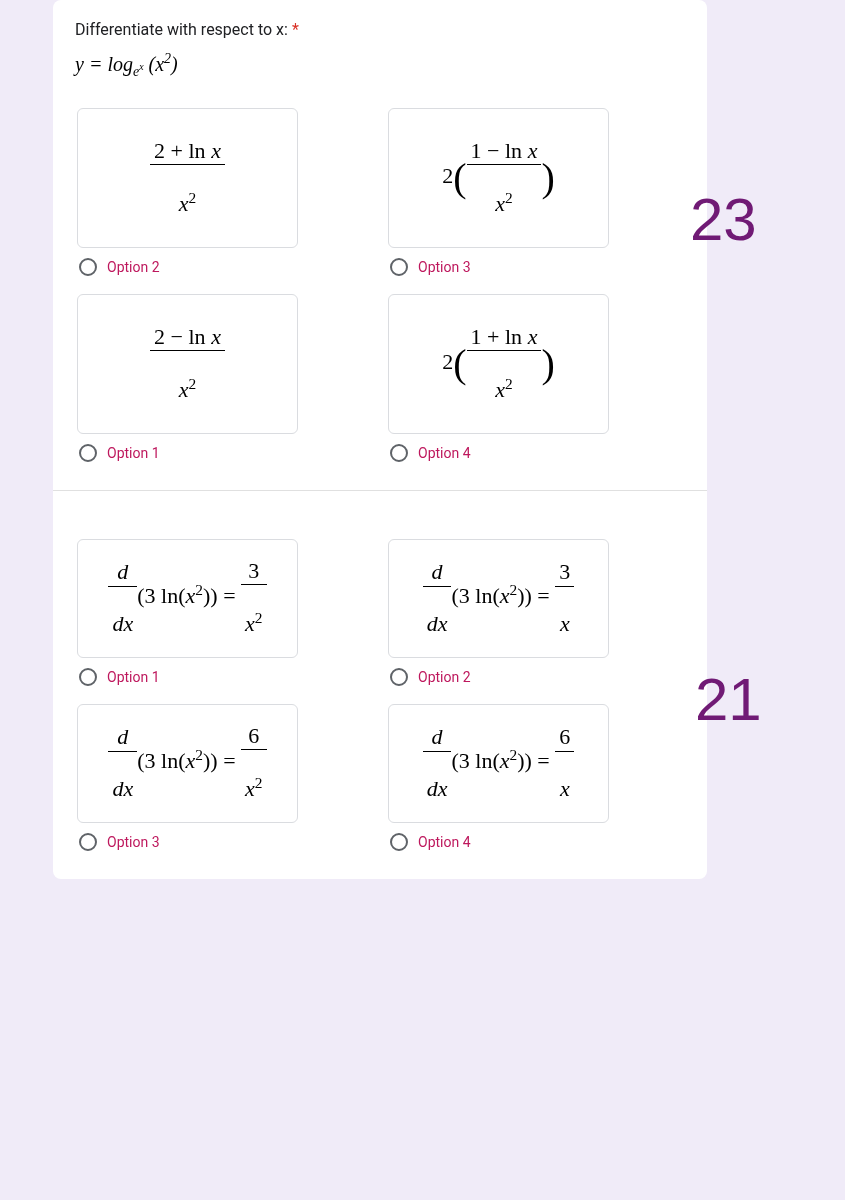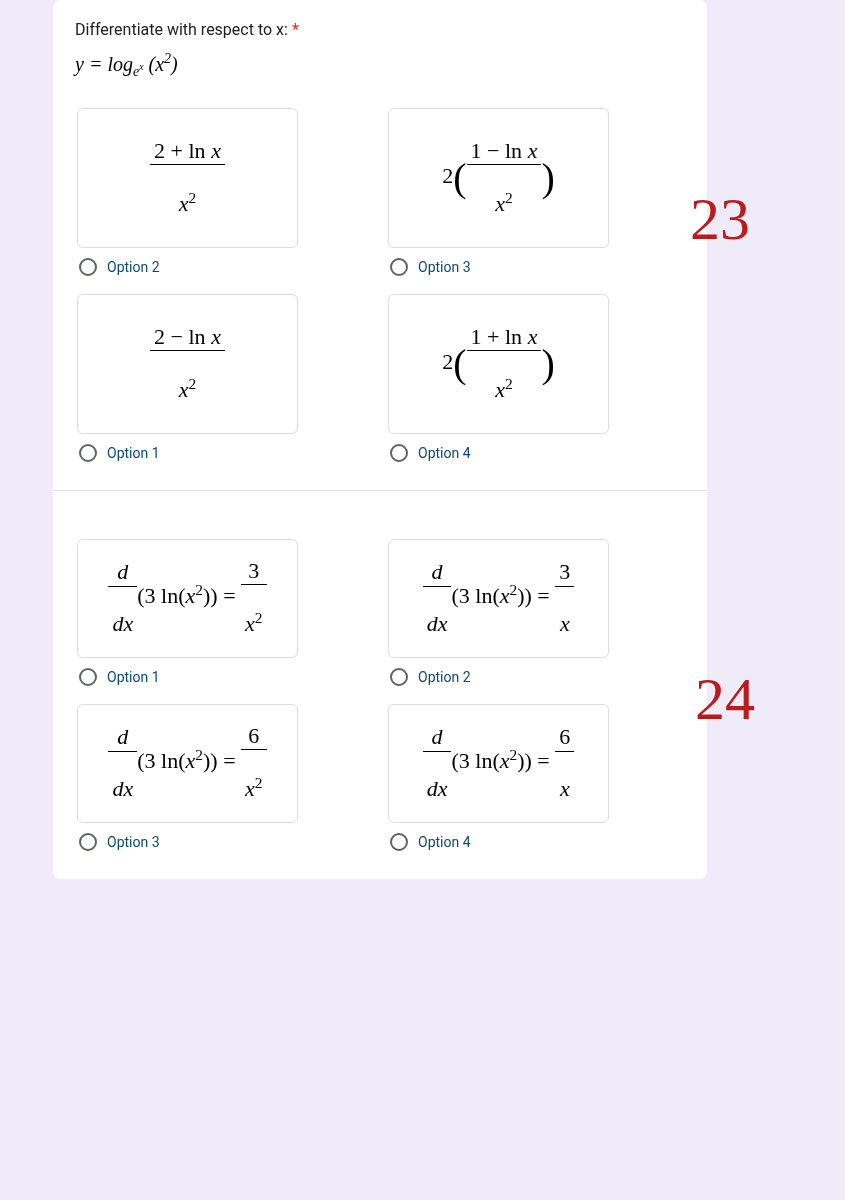--- a/index.html
+++ b/index.html
@@ -83,21 +83,21 @@
     }
     .radio-circle {
       width: 18px;
       height: 18px;
       border: 2px solid #5f6368;
       border-radius: 50%;
       flex-shrink: 0;
     }
     .option-label {
       font-size: 14px;
-      color: #0c4a6e;
+      color: #be185d;
     }
     .math-display {
       font-family: 'Times New Roman', serif;
       font-size: 22px;
       color: #000;
       text-align: center;
       line-height: 1.2;
     }
     .frac {
       display: inline-block;
@@ -115,23 +115,23 @@
       margin-top: 24px;
     }
     .big-paren {
       font-size: 40px;
       font-weight: 300;
       vertical-align: middle;
       display: inline-block;
     }
     .annotation {
       position: absolute;
-      font-family: Liberation Serif, serif;
+      font-family: Liberation Sans, sans-serif;
       font-size: 60px;
-      color: #b91c1c;
+      color: #701a75;
       font-weight: 400;
     }
     .annotation-23 {
       top: 185px;
       left: 690px;
     }
     .annotation-24 {
       top: 665px;
       left: 695px;
     }
@@ -297,13 +297,13 @@
           <span class="option-label">Option 4</span>
         </div>
       </div>
 
     </div>
   </div>
 
 </div>
 
 <div class="annotation annotation-23">23</div>
-<div class="annotation annotation-24">24</div>
+<div class="annotation annotation-24">21</div>
 
 </body></html>

